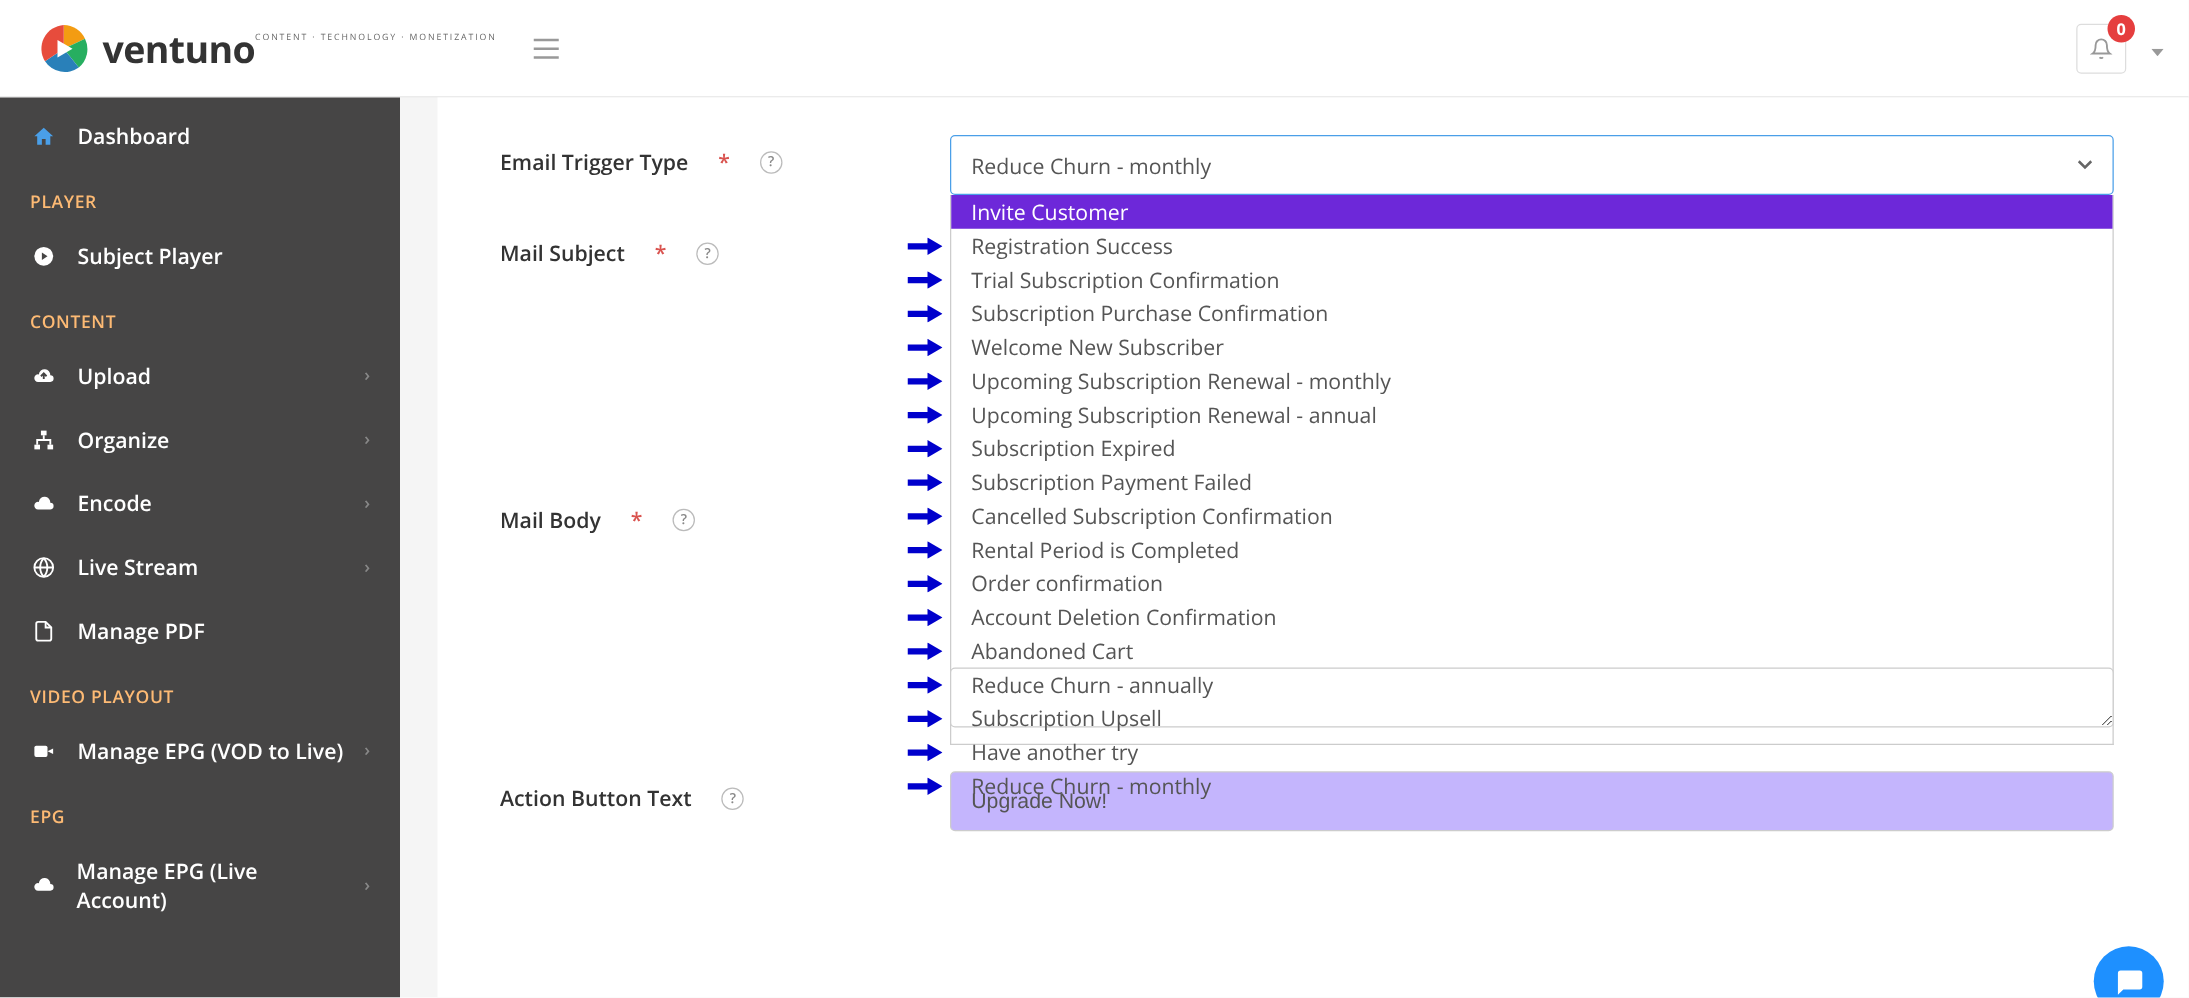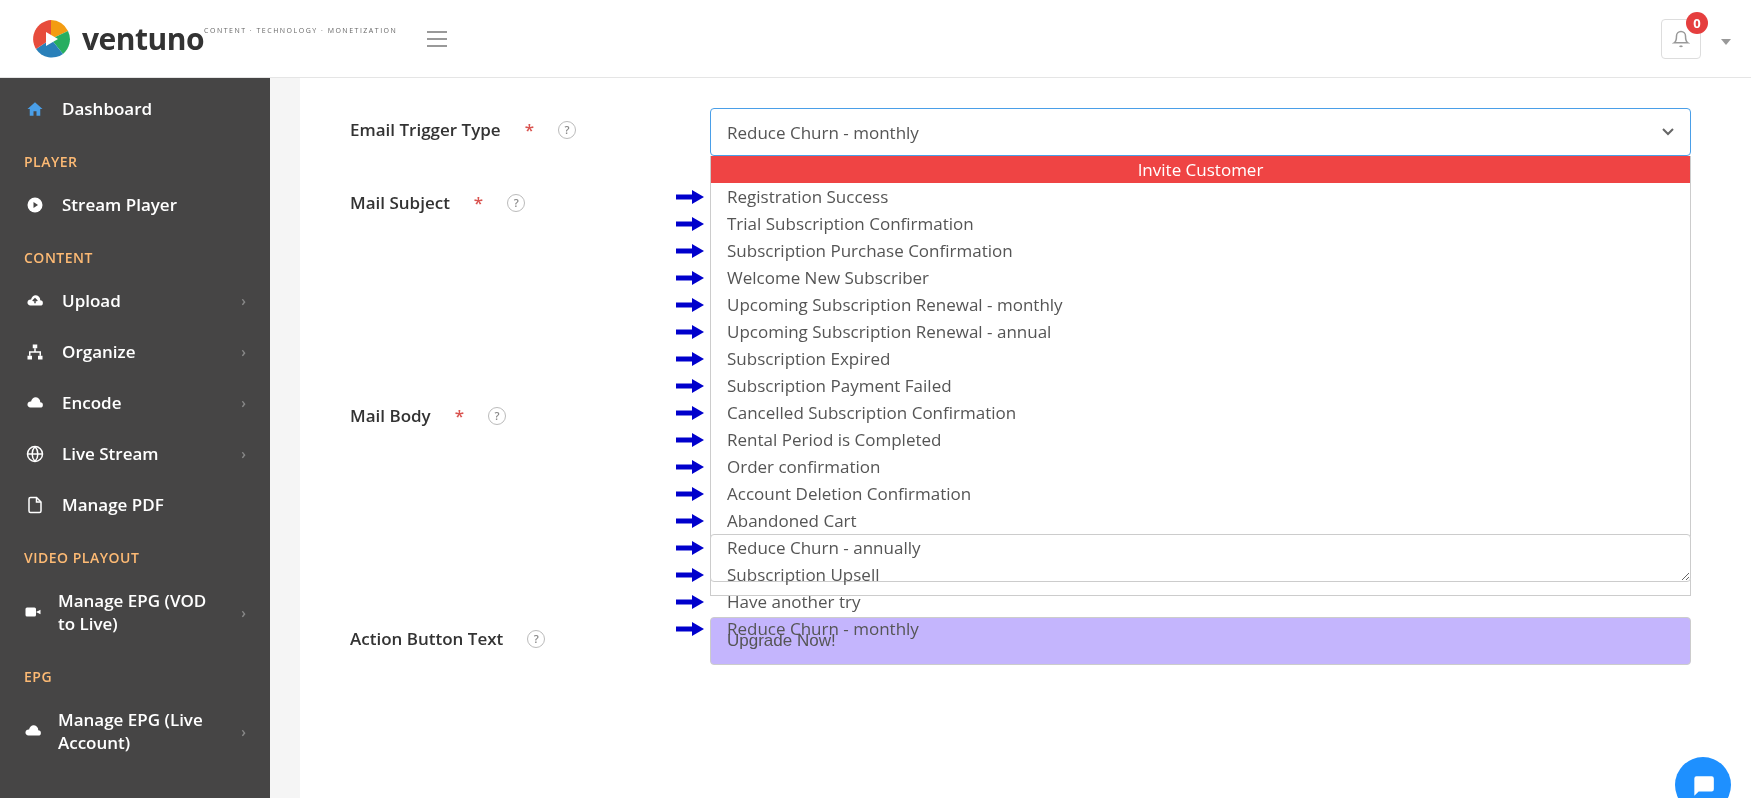--- a/index.html
+++ b/index.html
@@ -95,21 +95,21 @@
     }
     .caret-down {
       color: #999;
       cursor: pointer;
     }
     .layout {
       display: flex;
       height: calc(100% - 78px);
     }
     .sidebar {
-      width: 270px;
+      width: 320px;
       background: #464545;
       color: #fff;
       overflow-y: auto;
       padding-top: 5px;
     }
     .side-item {
       display: flex;
       align-items: center;
       padding: 14px 24px;
       cursor: pointer;
@@ -197,23 +197,22 @@
       overflow: visible;
     }
     .dropdown-option {
       padding: 2px 16px;
       font-size: 17px;
       color: #555;
       cursor: pointer;
       position: relative;
     }
     .dropdown-option.highlighted {
-      background: #ef4444;
+      background: #6d28d9;
       color: #fff;
-      text-align: center;
     }
     .dropdown-option .arrow-marker {
       position: absolute;
       left: -35px;
       top: 50%;
       transform: translateY(-50%);
     }
     .text-input {
       width: 100%;
       height: 48px;
@@ -304,21 +303,21 @@
     </div>
 
     <div class="side-section">PLAYER</div>
     <div class="side-item">
       <span class="side-icon">
         <svg width="18" height="18" viewBox="0 0 24 24" fill="#fff">
             <circle cx="12" cy="12" r="10"></circle>
             <polygon points="10,8 16,12 10,16" fill="#464545"></polygon>
           </svg>
       </span>
-      <span>Stream Player</span>
+      <span>Subject Player</span>
     </div>
 
     <div class="side-section">CONTENT</div>
     <div class="side-item">
       <span class="side-icon">
         <svg width="18" height="18" viewBox="0 0 24 24" fill="#fff">
             <path d="M19 18H6a4 4 0 1 1 .8-7.9A6 6 0 0 1 19 11a3.5 3.5 0 0 1 0 7z"></path>
             <path d="M12 9v6M9 12l3-3 3 3" stroke="#464545" stroke-width="2" fill="none"></path>
           </svg>
       </span>

